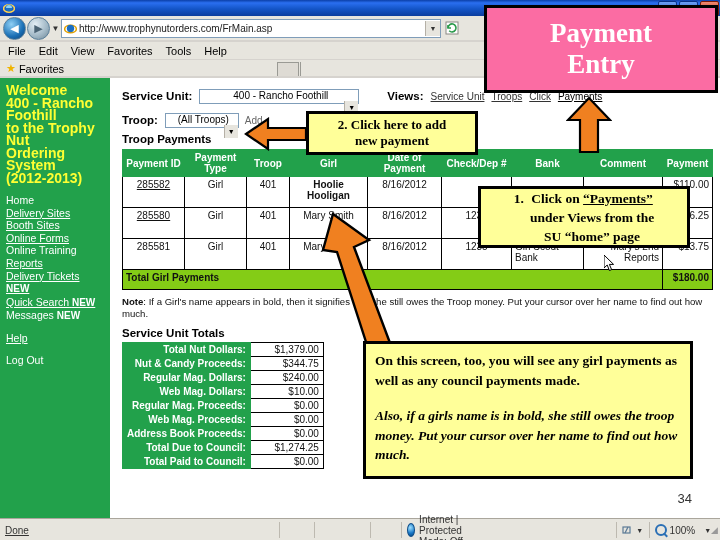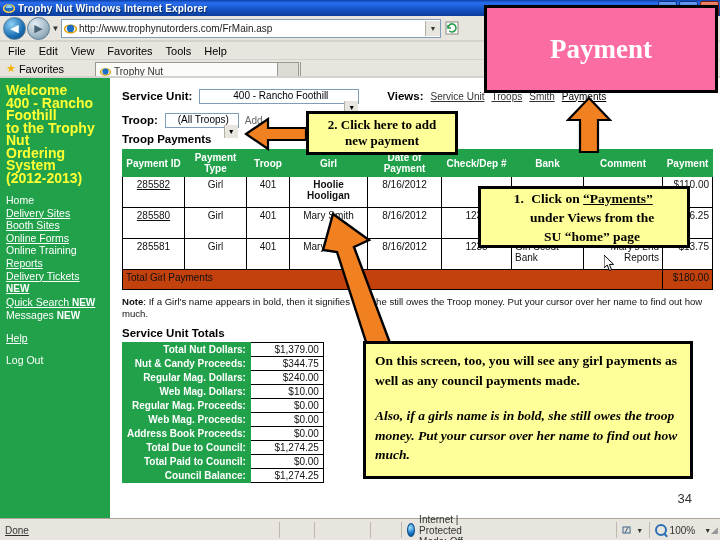--- a/index.html
+++ b/index.html
@@ -87,21 +87,21 @@
 
   
   table.pay{border-collapse:collapse;margin-top:4px;width:590px;table-layout:fixed;}
   table.pay th{background:#22a14b;color:#ffffff;font-size:10px;font-weight:bold;text-align:center;
                padding:2px 1px;border:1px solid #22a14b;line-height:11px;}
   table.pay td{border:1px solid #000;font-size:10px;padding:2px 3px;height:26px;vertical-align:top;color:#111;}
   table.pay td.c{text-align:center;}
   table.pay td.r{text-align:right;}
   .idlink{text-decoration:underline;color:#111;}
   .boldname{font-weight:bold;}
-  table.pay tr.totalrow td{font-weight:normal;background:#c2410c;}
+  table.pay tr.totalrow td{font-weight:bold;background:#84cc16;}
 
   .note{font-size:9.6px;margin-top:6px;line-height:12px;width:585px;color:#111;}
   .note b{font-weight:bold;}
 
   .sutitle{font-weight:bold;font-size:11.5px;margin-top:7px;}
   table.tot{border-collapse:collapse;margin-top:3px;table-layout:fixed;}
   table.tot td.k{background:#22a14b;color:#ffffff;font-weight:bold;font-size:10px;text-align:right;
                  padding:1px 4px;border:1px solid #22a14b;white-space:nowrap;}
   table.tot td.v{background:#fff;color:#111;font-size:10px;text-align:right;padding:1px 4px;border:1px solid #000;width:64px;}
 
@@ -119,21 +119,21 @@
   .st-zoomico:after{content:"";position:absolute;right:-3px;bottom:-2px;width:5px;height:2px;background:#2a6fb5;transform:rotate(45deg);}
   .st-grip{margin-left:auto;margin-right:2px;color:#999;font-size:9px;}
 
   
   .ov{position:absolute;}
   .pinkbanner{left:484px;top:5px;width:234px;height:88px;background:#fb6ca3;border:3px solid #000;box-sizing:border-box;
               display:flex;flex-direction:column;align-items:center;justify-content:center;
               color:#ffffff;font-family:"Liberation Serif", serif;font-weight:bold;font-size:27px;line-height:31px;text-align:center;}
   .callout{background:#ffff99;border:3px solid #000;box-sizing:border-box;
            font-family:"Liberation Serif", serif;font-weight:bold;color:#000;}
-  .callout2{left:306px;top:111px;width:152px;height:44px;display:flex;align-items:center;justify-content:center;
+  .callout2{left:306px;top:111px;width:172px;height:44px;display:flex;align-items:center;justify-content:center;
             text-align:center;font-size:13px;line-height:16px;padding:0 4px;}
   .callout1{left:478px;top:186px;width:212px;height:62px;display:flex;align-items:center;justify-content:center;
             text-align:center;font-size:13.5px;line-height:19px;padding:0 6px;}
   .callout1 u{text-decoration:underline;}
   .callout3{left:363px;top:341px;width:330px;height:138px;font-size:13.5px;line-height:19.5px;padding:7px 9px;}
   .callout3 p{margin:0;}
   .callout3 p.gap{margin-top:16px;font-style:italic;}
 
   .arrow{position:absolute;}
   .arrowsvg{display:block;}
@@ -145,21 +145,20 @@
 <div class="screen">
 
   <div class="titlebar">
     <span class="tb-ico">
       <svg width="12" height="12" viewBox="0 0 12 12">
           <ellipse cx="6" cy="6.5" rx="5.4" ry="3.6" fill="none" stroke="#ffd24d" stroke-width="1.6"></ellipse>
           <circle cx="6" cy="6" r="3.6" fill="#1b6fc4"></circle>
           <path d="M3 6 a3 3 0 0 1 6 0z" fill="#8fd0f5"></path>
         </svg>
     </span>
-    <span class="tb-text">Trophy Nut   Windows Internet Explorer</span>
     <span class="tb-buttons">
       <span class="tb-btn">_</span>
       <span class="tb-btn">□</span>
       <span class="tb-btn close">×</span>
     </span>
   </div>
 
   <div class="addrbar">
     <span class="navbtn">
         <span class="arw">◀</span>
@@ -195,29 +194,20 @@
     <span>Favorites</span>
     <span>Tools</span>
     <span>Help</span>
   </div>
 
   <div class="favbar">
     <span class="favstar">★</span>
     <span class="favlabel">Favorites</span>
   </div>
   <div class="tabstrip">
-    <div class="tab">
-      <span class="tico">
-        <svg width="11" height="11" viewBox="0 0 12 12">
-            <ellipse cx="6" cy="6.5" rx="5.4" ry="3.4" fill="none" stroke="#e0a000" stroke-width="1.4"></ellipse>
-            <circle cx="6" cy="6" r="3.4" fill="#1b6fc4"></circle>
-          </svg>
-      </span>
-      <span class="tlabel">Trophy Nut</span>
-    </div>
     <div class="newtab"></div>
     <div class="tabsep"></div>
   </div>
   <div class="tabstrip-bg"></div>
 
   <div class="page">
 
     <div class="sidebar">
       <div class="welcome">
         <div>Welcome</div>
@@ -248,21 +238,21 @@
 
       <div class="rowline">
         <span class="lbl">Service Unit:</span>
         <span class="selbox" style="width:160px;margin-left:7px;">
           <span>400 - Rancho Foothill</span>
           <span class="caret">▼</span>
         </span>
         <span class="viewslbl">Views:</span>
         <a class="viewlink">Service Unit</a>
         <a class="viewlink">Troops</a>
-        <a class="viewlink">Smith</a>
+        <a class="viewlink">Click</a>
         <a class="viewlink active">Payments</a>
       </div>
 
       <div class="rowline" style="margin-top:4px;">
         <span class="lbl">Troop:</span>
         <span class="selbox" style="width:74px;margin-left:7px;">
           <span>(All Troops)</span>
           <span class="caret">▼</span>
         </span>
         <a class="addlink">Add</a>
@@ -373,24 +363,20 @@
               <td class="v">$0.00</td>
             </tr>
         <tr>
               <td class="k">Total Due to Council:</td>
               <td class="v">$1,274.25</td>
             </tr>
         <tr>
               <td class="k">Total Paid to Council:</td>
               <td class="v">$0.00</td>
             </tr>
-        <tr>
-              <td class="k">Council Balance:</td>
-              <td class="v">$1,274.25</td>
-            </tr>
       </tbody>
         </table>
 
       <div class="pagenum">34</div>
     </div>
   </div>
 
   <div class="statusbar">
     <span class="st-done">Done</span>
     <span style="margin-left:250px;" class="st-seg"></span>
@@ -413,20 +399,21 @@
     <span style="margin-left:5px;display:flex;align-items:center;gap:3px;">
       <span class="st-zoomico"></span>
       <span>100%</span>
       <span class="zoomcaret" style="margin-left:6px;">▼</span>
     </span>
     <span class="st-grip">◢</span>
   </div>
 
   <div class="ov pinkbanner">
     <span>Payment</span>
+    <span>Entry</span>
   </div>
 
   <div class="arrow" style="left:566px;top:96px;">
     <svg class="arrowsvg" width="46" height="58" viewBox="0 0 46 58">
       <polygon points="23,2 44,24 32,24 32,56 14,56 14,24 2,24" fill="#f08020" stroke="#000" stroke-width="2.2" stroke-linejoin="miter"></polygon>
     </svg>
   </div>
 
   <div class="ov callout callout2">
     <div>

